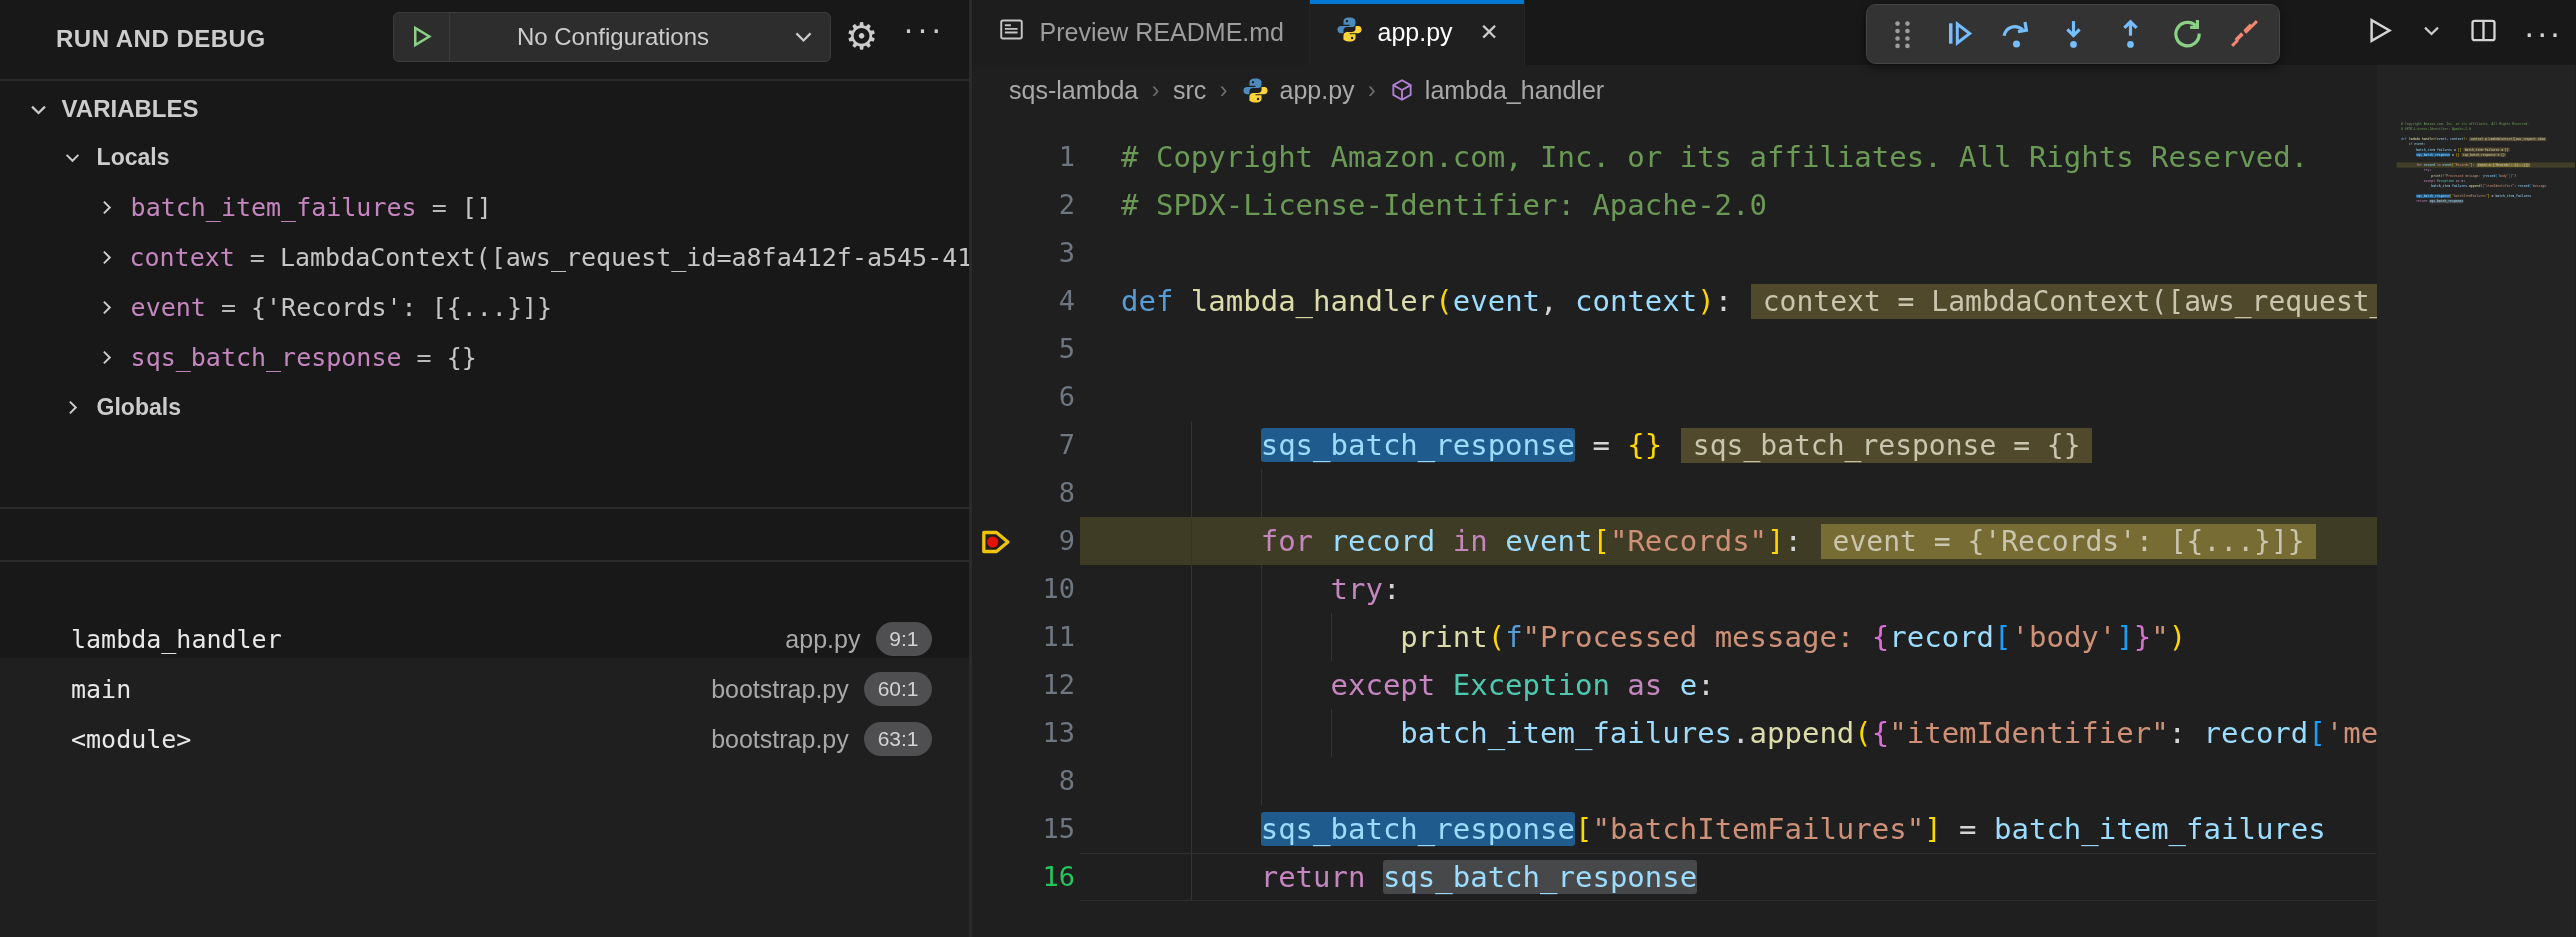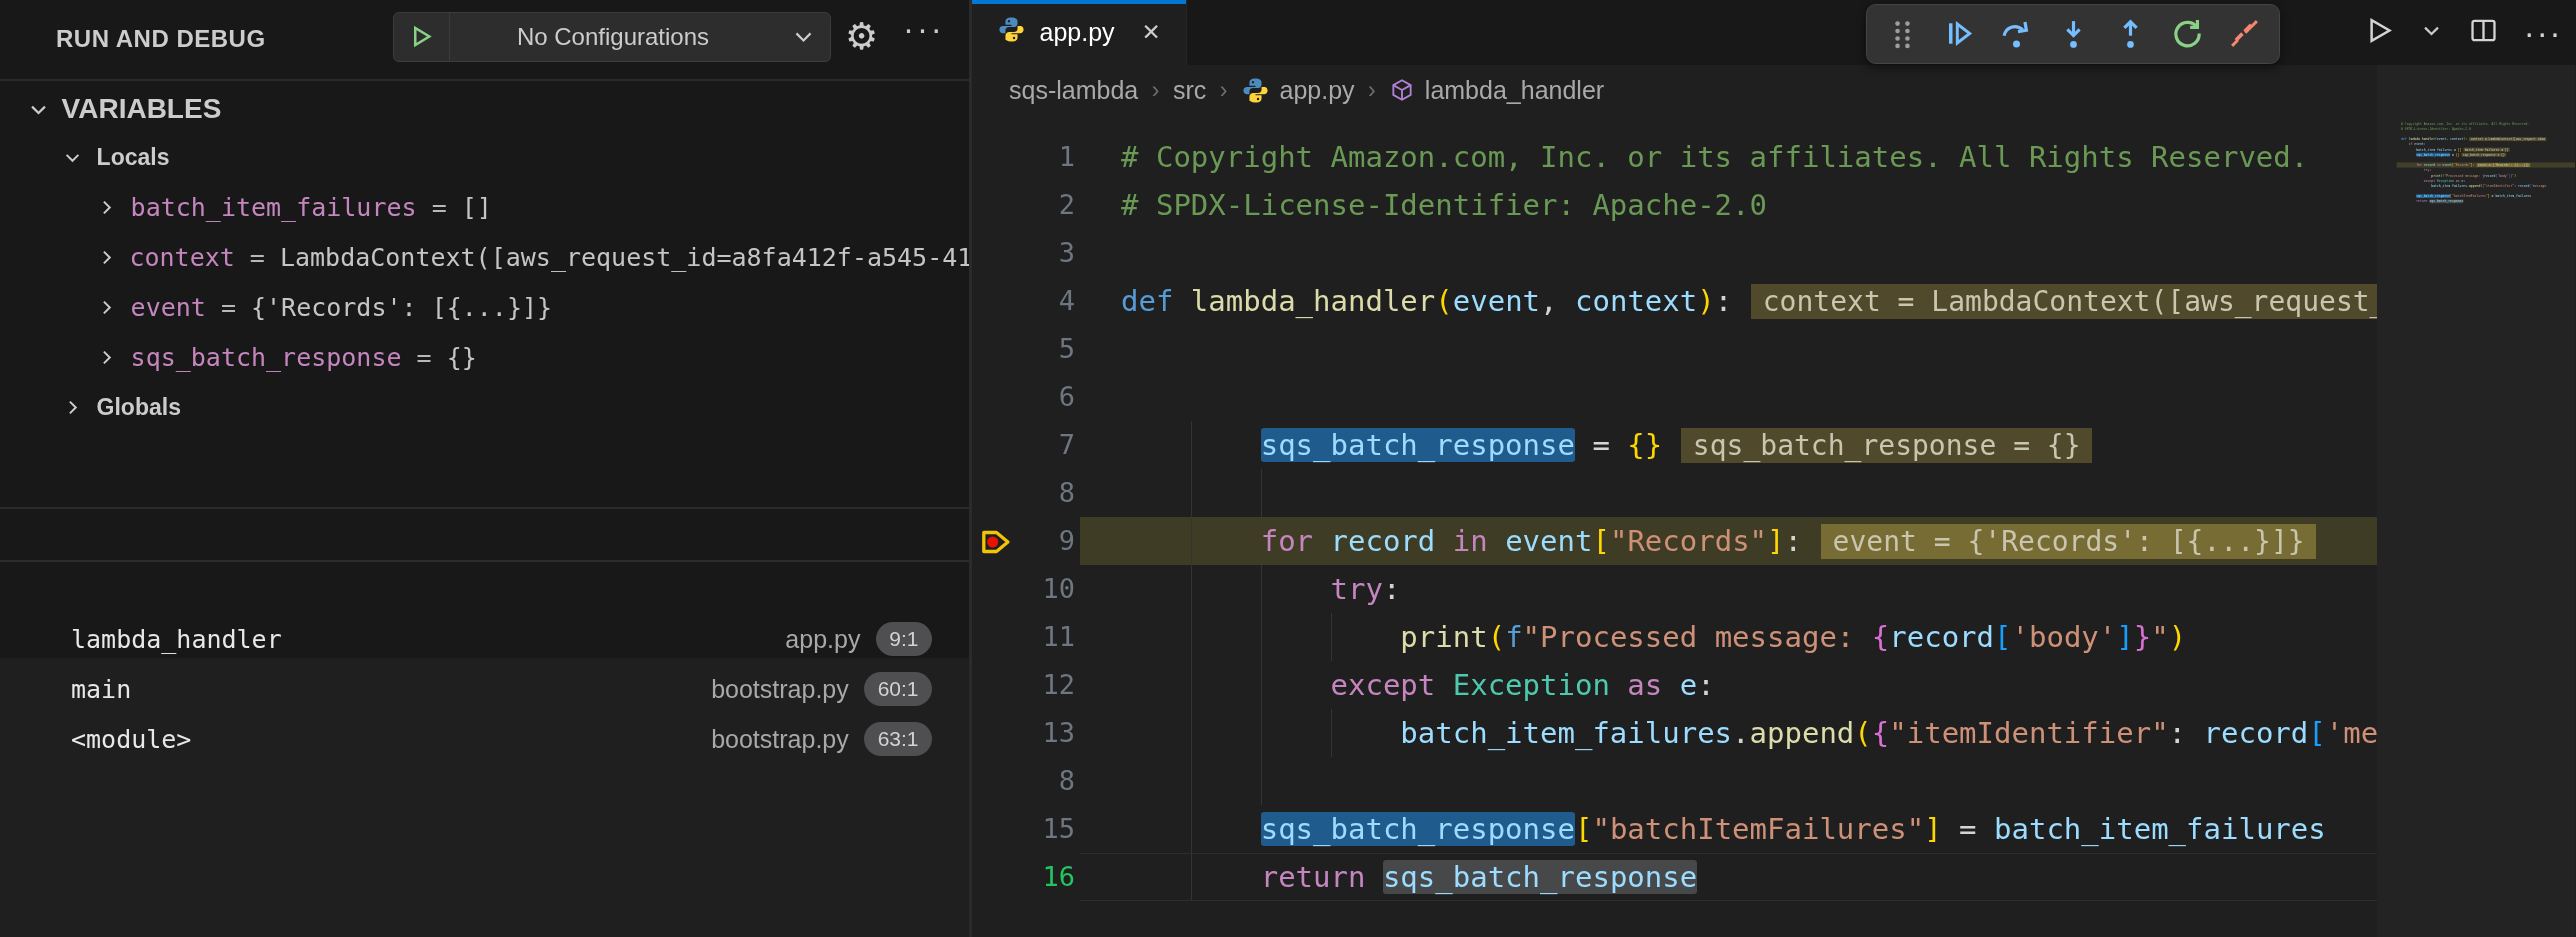--- a/index.html
+++ b/index.html
@@ -107,21 +107,21 @@
     <span class="sb-ellipsis">···</span>
   </div>
   <div class="sidebar-divider" style="top:79px"></div>
 
   <div class="sb-row" style="top:85px; padding-left:27px;">
     <span class="chev">
       <svg width="23" height="23" viewBox="0 0 16 16">
           <path d="M3.5 6l4.5 4.5L12.5 6" fill="none" stroke="#cccccc" stroke-width="1.5"></path>
         </svg>
     </span>
-    <span class="sect-label" style="font-size:28px">VARIABLES</span>
+    <span class="sect-label" style="font-size:24px">VARIABLES</span>
   </div>
 
   <div class="sb-row" style="top:133px; padding-left:62px;">
     <span class="chev">
       <svg width="21" height="21" viewBox="0 0 16 16">
           <path d="M3.5 6l4.5 4.5L12.5 6" fill="none" stroke="#cccccc" stroke-width="1.5"></path>
         </svg>
     </span>
     <span class="sect-label">Locals</span>
   </div>
@@ -204,20 +204,27 @@
           <span class="frame-pos">63:1</span>
         </span>
       </div>
     </div>
 </div>
 
 <div class="side-border"></div>
 
 <div class="editor">
   <div class="tabbar" id="tabbar">
+      <div class="tab">
+        <span><svg width="29" height="29" viewBox="0 0 24 24" fill="none" stroke="#c5c5c5" stroke-width="1.6">
+            <rect x="3.5" y="4.5" width="17" height="15" rx="1.5"></rect>
+            <path d="M6.5 8.5h5M6.5 11.5h10.5M6.5 14.5h10.5"></path>
+          </svg></span>
+        <span>Preview README.md</span>
+      </div>
       <div class="tab active">
         <span><svg width="29" height="29" viewBox="0 0 24 24">
             <path fill="#4B8BBE" d="M11.9 2C8.2 2 7 3.6 7 5.4V8h5v1H4.6C2.6 9 2 11 2 12s.6 3 2.6 3H7v-2.4C7 10.6 8.6 10 10 10h4c1.4 0 3-1.1 3-3V5.4C17 3.6 15.6 2 11.9 2zM9.9 4.1a1 1 0 110 2 1 1 0 010-2z"></path>
             <path fill="#FFD43B" d="M12.1 22c3.7 0 4.9-1.6 4.9-3.4V16h-5v-1h7.4c2 0 2.6-2 2.6-3s-.6-3-2.6-3H17v2.4c0 2-1.6 2.6-3 2.6h-4c-1.4 0-3 1.1-3 3v3.6C7 20.4 8.4 22 12.1 22zm2-1.9a1 1 0 110-2 1 1 0 010 2z"></path>
           </svg></span>
         <span>app.py</span>
         <span class="tab-close">✕</span>
       </div>
     </div>
   <div class="editor-actions" id="editor-actions">

